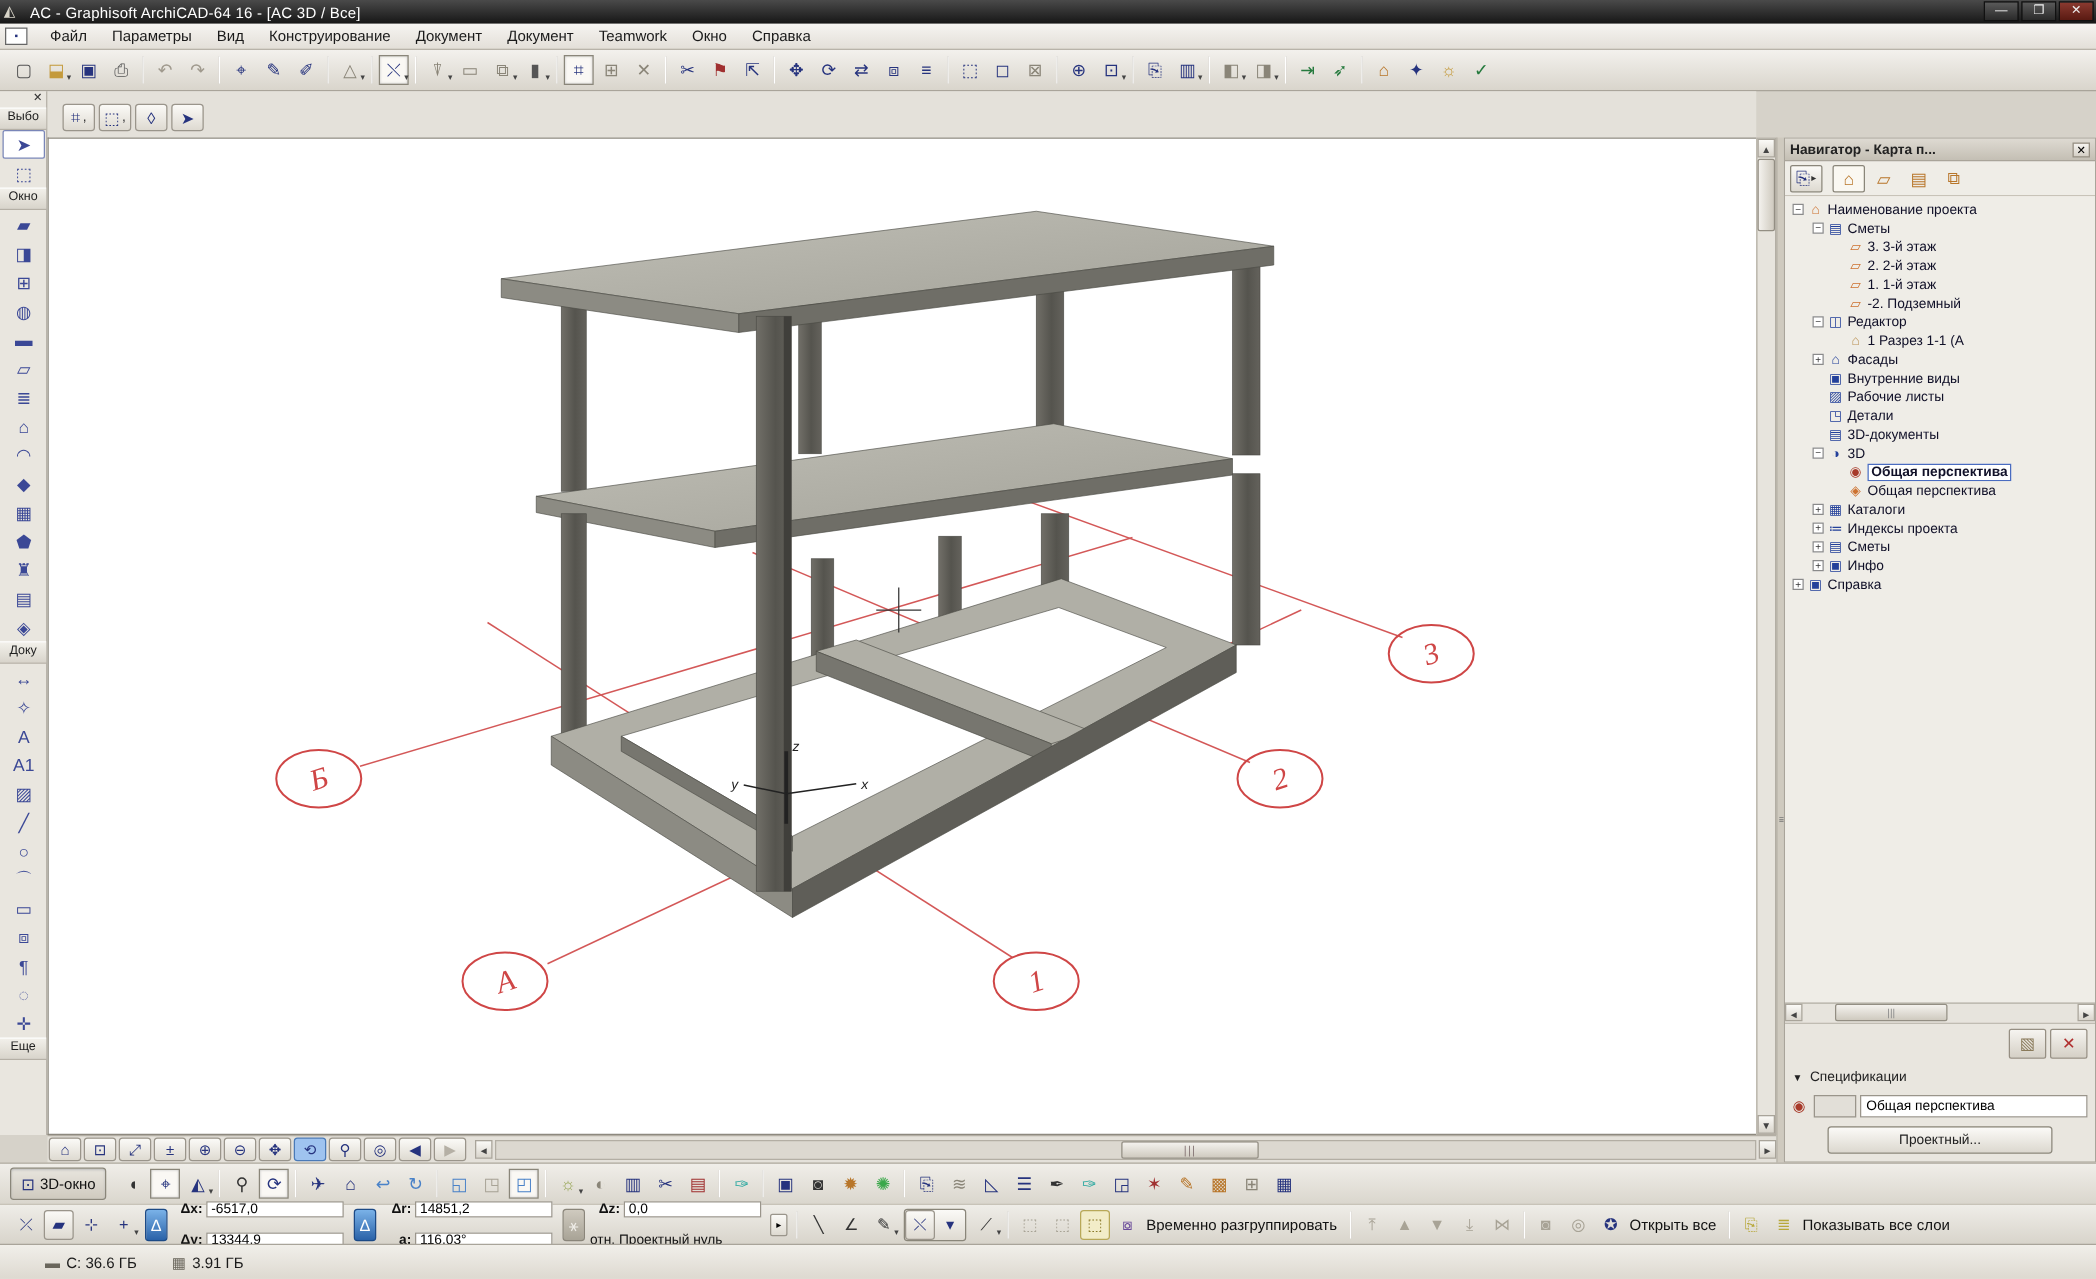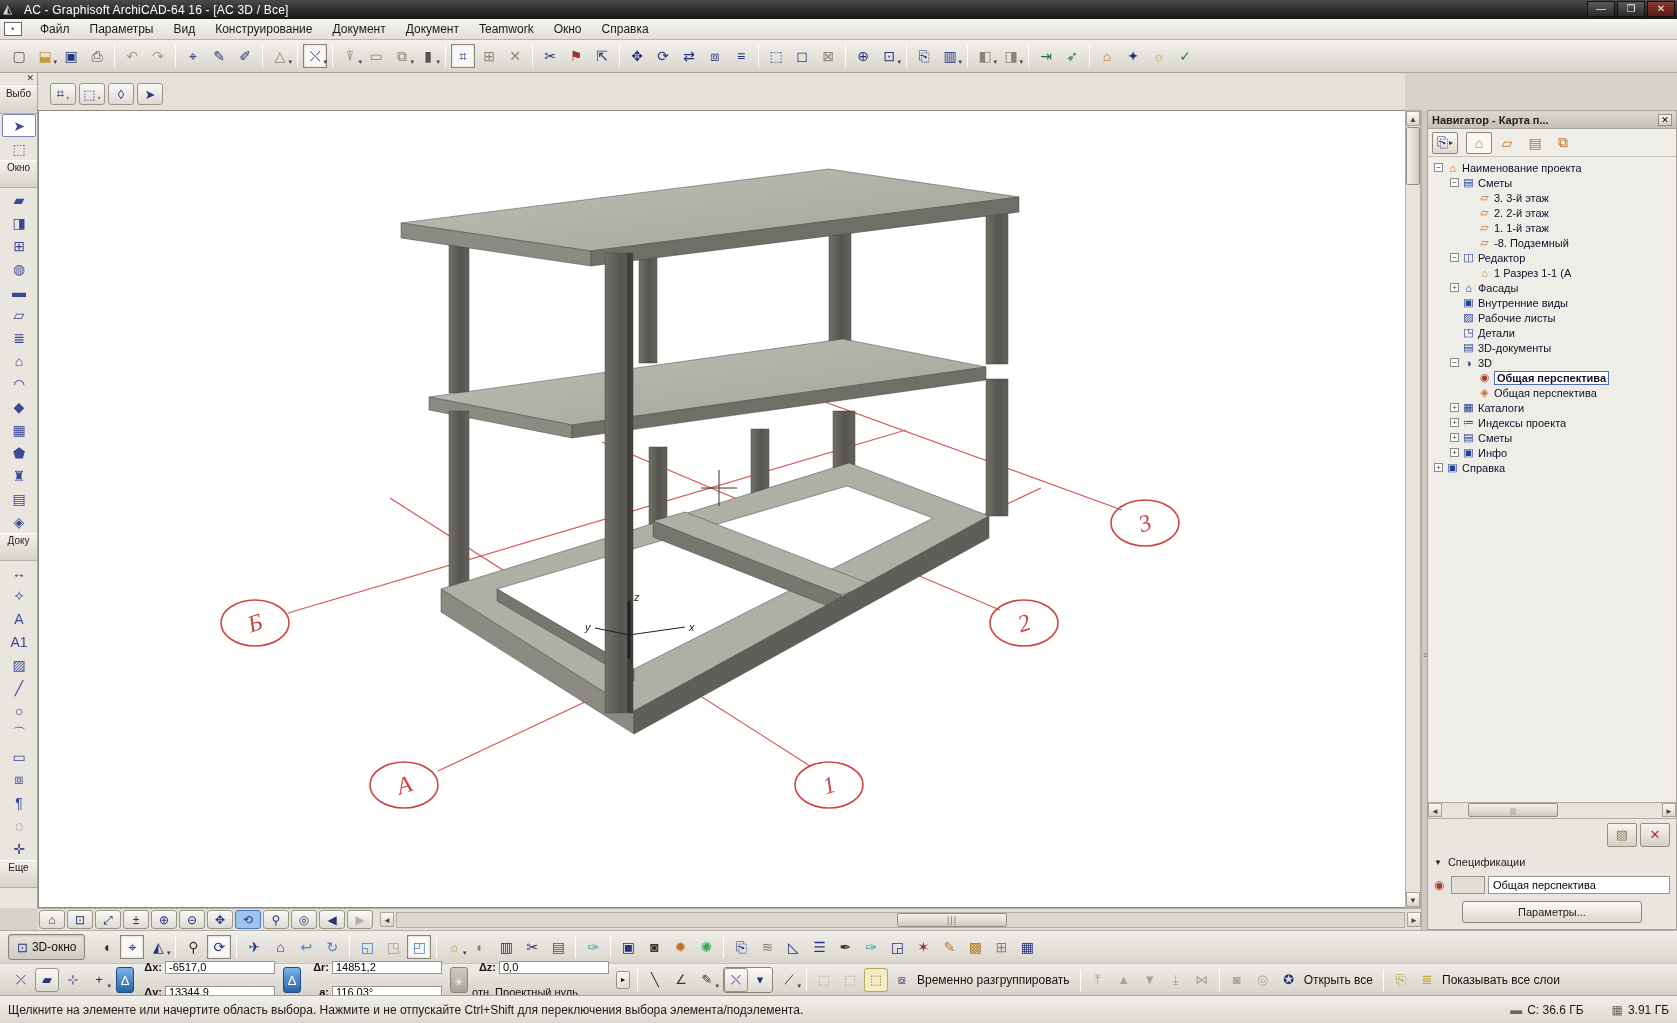--- a/index.html
+++ b/index.html
@@ -20,21 +20,21 @@
   
   #maintoolbar{left:0;top:40px;width:1677px;height:33px;background:linear-gradient(#f3f1ed,#d9d5cc);border-bottom:1px solid #a9a49a;display:flex;align-items:center;padding-left:6px;}
   .tbtn{width:24px;height:24px;margin:0 1px;display:flex;align-items:center;justify-content:center;position:relative;border:1px solid transparent;}
   .tbtn .g{font-size:14px;color:#26337e;line-height:1;}
   .tbtn.dd::after{content:"▾";font-size:7px;color:#444;position:absolute;right:-1px;bottom:1px;}
   .tbtn.active{border:1px solid #8a867a;background:#faf8f4;box-shadow:inset 0 0 2px #bbb;}
   .sep{width:1px;height:22px;background:#aaa59b;border-right:1px solid #fff;margin:0 4px;}
   
   #toolbox{left:0;top:73px;width:38px;height:835px;background:#e9e6df;border-right:1px solid #a9a49a;}
   #toolbox .tclose{height:13px;text-align:right;padding-right:3px;font-size:9px;color:#333;}
-  .tsection{height:28px;background:linear-gradient(#f2f0ea,#d8d4cb);border-top:1px solid #fff;border-bottom:1px solid #b5b0a6;text-align:center;font-size:10px;color:#222;line-height:14px;}
+  .tsection{height:18px;background:linear-gradient(#f2f0ea,#d8d4cb);border-top:1px solid #fff;border-bottom:1px solid #b5b0a6;text-align:center;font-size:10px;color:#222;line-height:14px;}
   .tool{width:38px;height:23px;display:flex;align-items:center;justify-content:center;}
   .tool .g{font-size:14px;color:#3b4896;}
   .tool.active{border:1px solid #7a86b8;background:#fff;width:34px;margin-left:2px;border-radius:2px;}
   
   #dockstrip{left:38px;top:73px;width:1367px;height:37px;background:#e4e1da;}
   #minibar{position:absolute;left:12px;top:10px;display:flex;gap:3px;}
   .minibtn{min-width:26px;height:22px;border:1px solid #9a958b;border-radius:3px;background:linear-gradient(#fbfaf7,#dedad1);display:flex;align-items:center;justify-content:center;padding:0 3px;}
   .minibtn .g{font-size:13px;color:#26337e;}
   .minibtn.dd::after{content:",";font-size:11px;color:#333;margin-left:2px;}
   
@@ -544,21 +544,21 @@
         <span class="tlab">2. 2-й этаж</span>
       </div>
       <div class="titem" style="padding-left: 38px;">
         <span class="texp hidden"></span>
         <span class="tico ic-or">▱</span>
         <span class="tlab">1. 1-й этаж</span>
       </div>
       <div class="titem" style="padding-left: 38px;">
         <span class="texp hidden"></span>
         <span class="tico ic-or">▱</span>
-        <span class="tlab">-8. Подземный</span>
+        <span class="tlab">-2. Подземный</span>
       </div>
       <div class="titem" style="padding-left: 22px;">
         <span class="texp">−</span>
         <span class="tico ic-bl">◫</span>
         <span class="tlab">Редактор</span>
       </div>
       <div class="titem" style="padding-left: 38px;">
         <span class="texp hidden"></span>
         <span class="tico ic-tan">⌂</span>
         <span class="tlab">1 Разрез 1-1 (А</span>
@@ -641,21 +641,21 @@
     </div>
     <div id="specsrow">
       <span class="arr">▼</span>
       <span>Спецификации</span>
     </div>
     <div id="viewrow">
       <span class="cam">◉</span>
       <span class="cell"></span>
       <input readonly="" value="Общая перспектива" style="">
     </div>
-    <button id="paramsbtn">Параметры...</button>
+    <button id="paramsbtn">Проектный...</button>
   </div>
 </div>
 
 <div id="qvrow" class="abs">
   <span style="display:flex;align-items:center;">
       <div class="qvbtn">
         <span class="g">⌂</span>
       </div>
       <div class="qvbtn">
         <span class="g">⊡</span>
@@ -948,21 +948,20 @@
         <span class="g" style="color: rgb(184, 168, 58);">⎘</span>
       </div>
       <div class="trbtn">
         <span class="g" style="color: rgb(184, 168, 58);">≣</span>
       </div>
     </span>
   <span class="trlabel">Показывать все слои</span>
 </div>
 
 <div id="statusbar" class="abs">
-  <span class="msg">Щелкните на элементе или начертите область выбора. Нажмите и не отпускайте Ctrl+Shift для переключения выбора элемента/подэлемента.</span>
   <span class="ritem">
     <span class="ricon">▬</span>
     <span>С: 36.6 ГБ</span>
   </span>
   <span class="ritem">
     <span class="ricon">▦</span>
     <span>3.91 ГБ</span>
   </span>
 </div>
 

